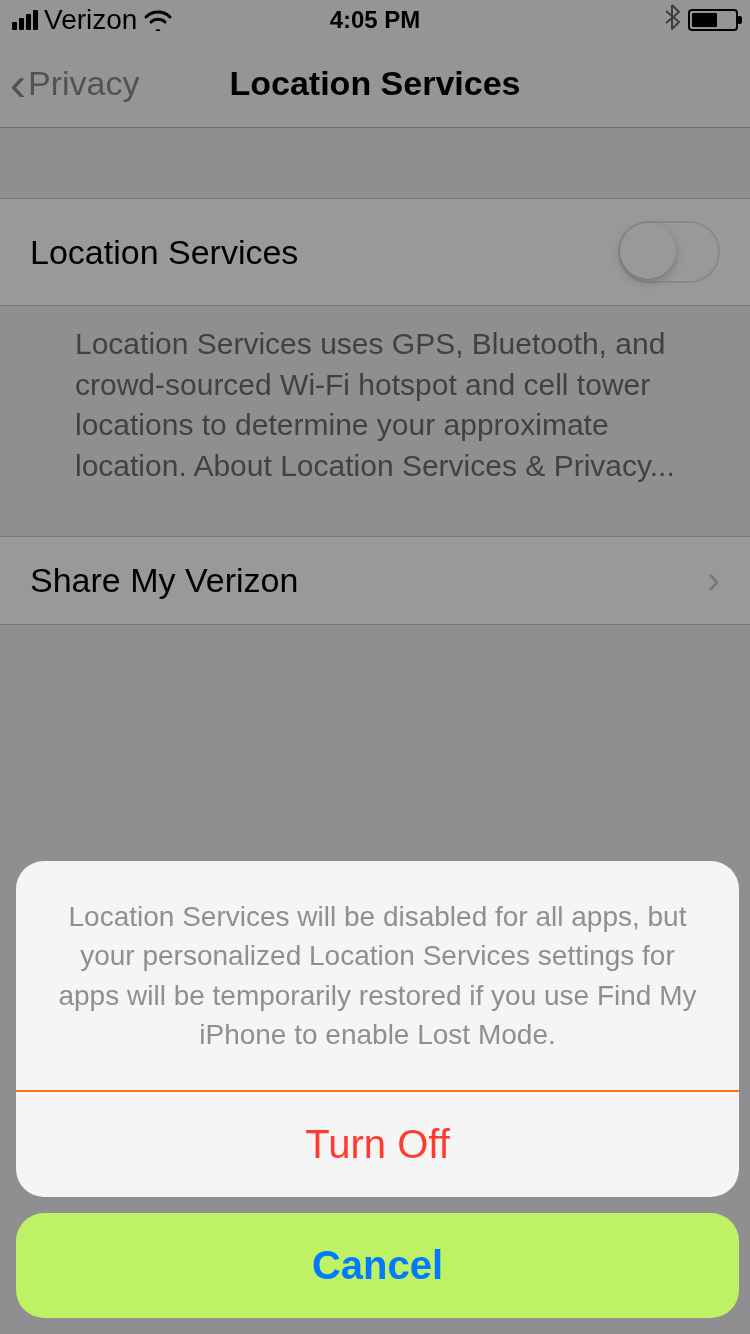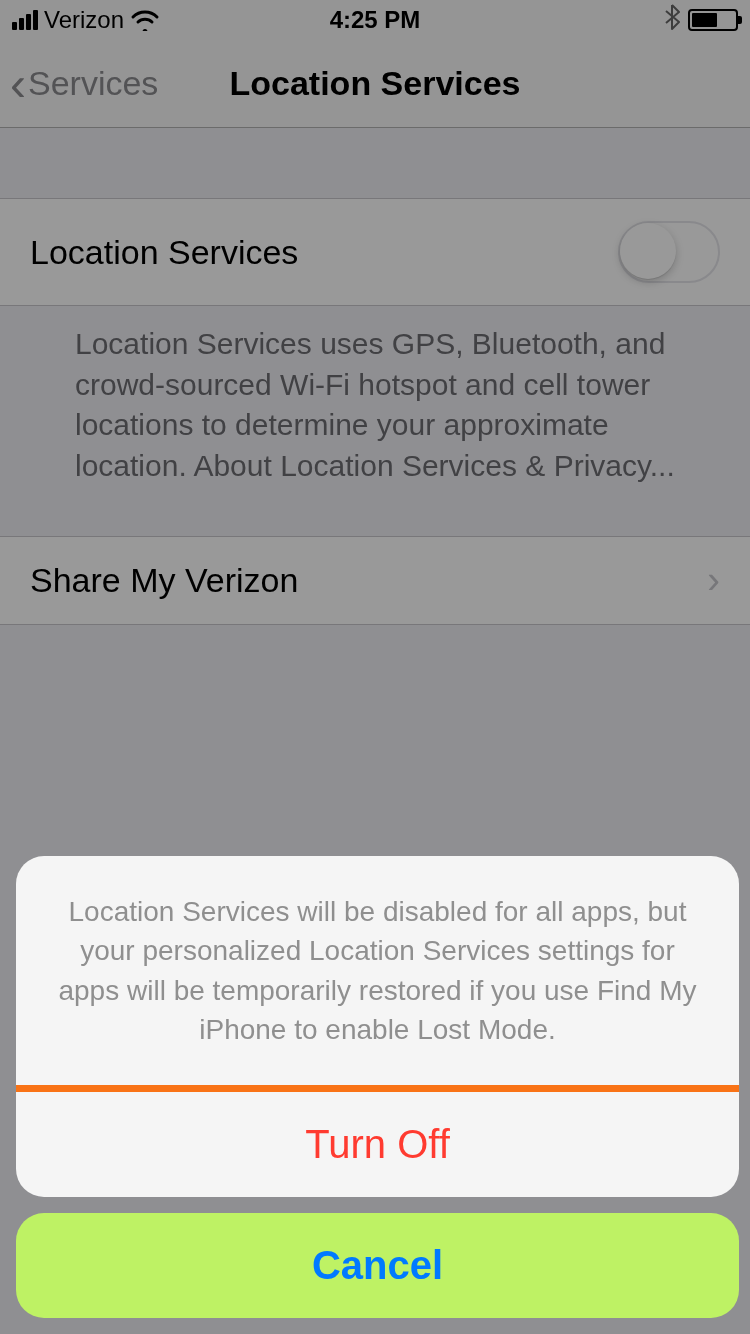--- a/index.html
+++ b/index.html
@@ -40,21 +40,21 @@
     .signal-bars span {
       width: 5px;
       background: #000;
       border-radius: 1px;
     }
     .signal-bars span:nth-child(1) { height: 8px; }
     .signal-bars span:nth-child(2) { height: 12px; }
     .signal-bars span:nth-child(3) { height: 16px; }
     .signal-bars span:nth-child(4) { height: 20px; }
     .carrier {
-      font-size: 24px;
+      font-size: 28px;
       font-weight: 400;
     }
     .wifi-icon svg {
       display: block;
     }
     .status-center {
       position: absolute;
       left: 50%;
       transform: translateX(-50%);
       font-weight: 600;
@@ -187,21 +187,21 @@
       margin-bottom: 16px;
     }
     .sheet-message {
       padding: 36px 36px;
       text-align: center;
       font-size: 28px;
       line-height: 1.4;
       color: #8f8f8f;
     }
     .sheet-button {
-      border-top: 7px solid #f97316;
+      border-top: 2px solid #f97316;
       text-align: center;
       padding: 30px 0;
       font-size: 40px;
       font-weight: 400;
     }
     .destructive {
       color: #ff3b30;
     }
     .cancel-group {
       background: #bef264;
@@ -226,37 +226,37 @@
     </div>
     <span class="carrier">Verizon</span>
     <span class="wifi-icon">
       <svg width="30" height="22" viewBox="0 0 30 22">
         <path d="M15 20 a2.5 2.5 0 1 0 0.001 0 Z" fill="#000"></path>
         <path d="M8 13 a10 10 0 0 1 14 0" stroke="#000" stroke-width="3" fill="none" stroke-linecap="round"></path>
         <path d="M3 8 a17 17 0 0 1 24 0" stroke="#000" stroke-width="3" fill="none" stroke-linecap="round"></path>
       </svg>
     </span>
   </div>
-  <div class="status-center">4:25 PM</div>
+  <div class="status-center">4:05 PM</div>
   <div class="status-right">
     <span>
       <svg width="16" height="26" viewBox="0 0 16 26">
         <path d="M8 1 L8 25 L15 18 L2 7 M8 1 L15 8 L2 19" stroke="#666" stroke-width="2" fill="none" stroke-linejoin="round"></path>
       </svg>
     </span>
     <div class="battery">
       <div class="battery-fill"></div>
     </div>
   </div>
 </div>
 
 <div class="nav-bar">
   <div class="back-button">
     <span class="back-chevron">‹</span>
-    <span>Services</span>
+    <span>Privacy</span>
   </div>
   <div class="nav-title">Location Services</div>
 </div>
 
 <div class="section-gap"></div>
 
 <div class="row">
   <span>Location Services</span>
   <div class="toggle">
     <div class="toggle-knob"></div>

